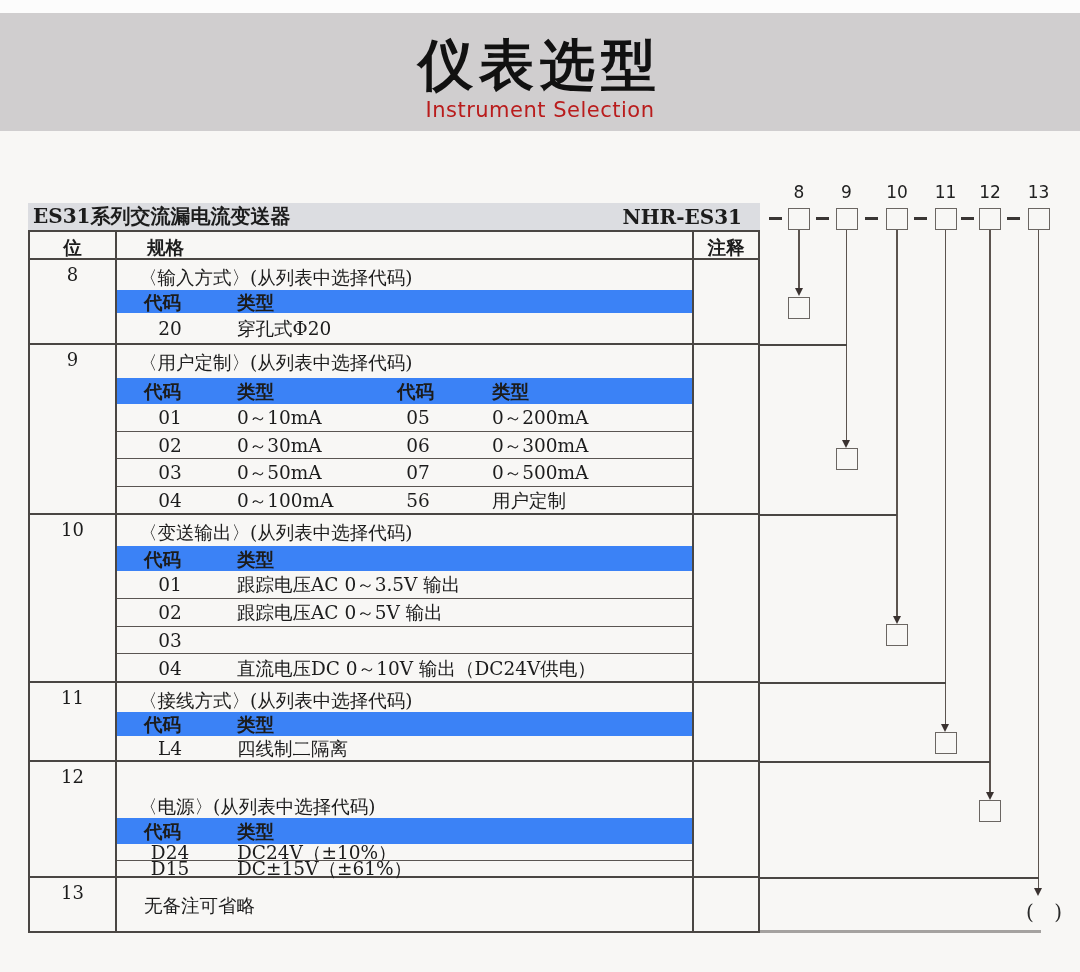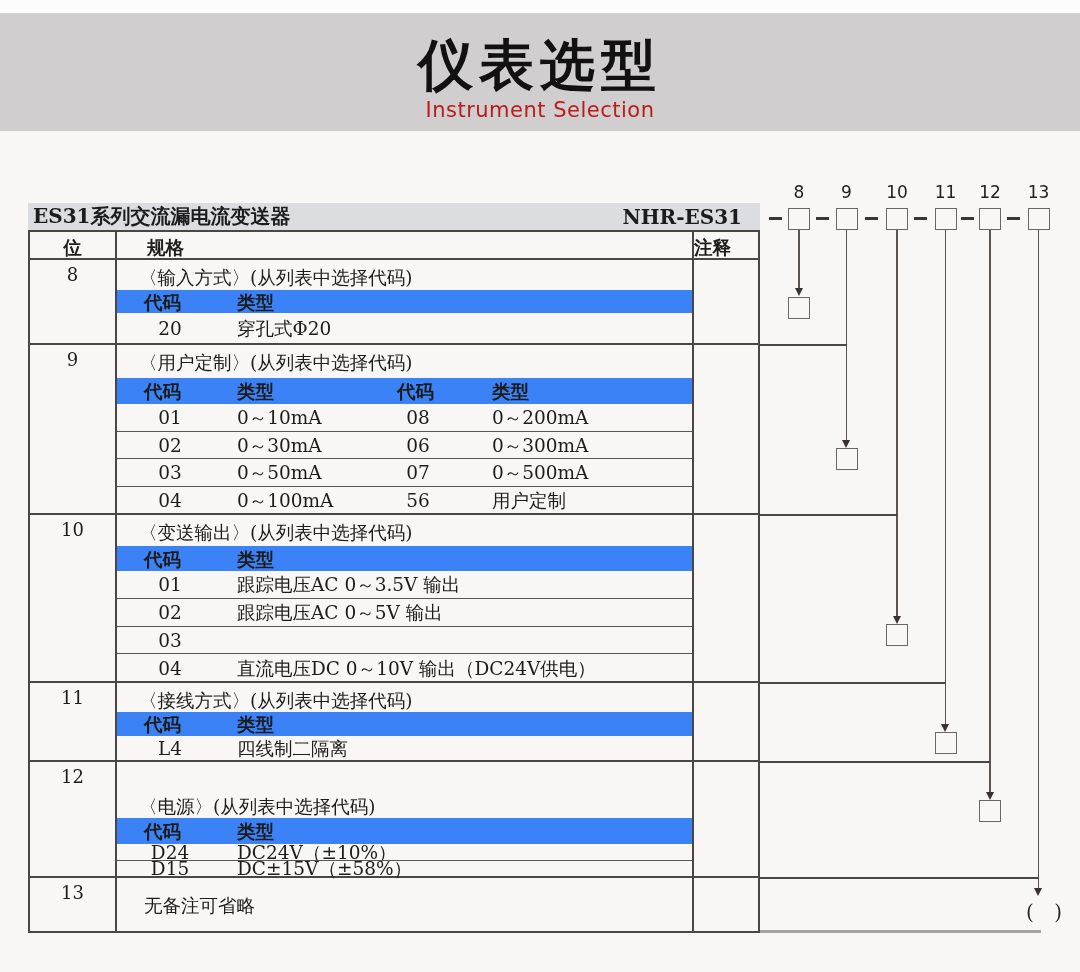--- a/index.html
+++ b/index.html
@@ -39,21 +39,21 @@
   .col-pos{width:85px;box-sizing:border-box;text-align:center;flex:none;}
   .col-main{
     width:579px;flex:none;box-sizing:border-box;
     border-left:2px solid #4a4643;border-right:2px solid #4a4643;
     display:flex;flex-direction:column;position:relative;
   }
   .col-note{flex:1;}
   .hdr{height:28px;border-bottom:2px solid #4a4643;font-weight:bold;}
   .hdr .col-pos{padding-top:3px;}
   .hdr .spec-h{padding:3px 0 0 30px;}
-  .hdr .col-note{padding-top:3px;}
+  .hdr .col-note{text-align:center;padding-top:3px;}
   .section{border-bottom:2px solid #4a4643;}
   .section:last-child{border-bottom:none;}
   .section .col-pos{padding-top:4px;font-size:18px;}
   .spec-line{flex:none;padding:5px 0 0 22px;box-sizing:border-box;}
   .band{
     flex:none;background:#3b82f6;position:relative;font-weight:bold;
     box-sizing:border-box;
   }
   .band span{position:absolute;top:50%;transform:translateY(-50%);white-space:nowrap;}
   .band .b1{left:27px;} .band .b2{left:120px;} .band .b3{left:280px;} .band .b4{left:375px;}
@@ -138,21 +138,21 @@
         <div class="band">
           <span class="b1">代码</span>
           <span class="b2">类型</span>
           <span class="b3">代码</span>
           <span class="b4">类型</span>
         </div>
         <div class="items">
           <div class="item">
             <span class="c1">01</span>
             <span class="t1">0～10mA</span>
-            <span class="c2">08</span>
+            <span class="c2">05</span>
             <span class="t2">0～200mA</span>
           </div>
           <div class="item">
             <span class="c1">02</span>
             <span class="t1">0～30mA</span>
             <span class="c2">06</span>
             <span class="t2">0～300mA</span>
           </div>
           <div class="item">
             <span class="c1">03</span>
@@ -226,21 +226,21 @@
           <span class="b1">代码</span>
           <span class="b2">类型</span>
         </div>
         <div class="items">
           <div class="item">
             <span class="c1">D24</span>
             <span class="t1">DC24V（±10%）</span>
           </div>
           <div class="item">
             <span class="c1">D15</span>
-            <span class="t1">DC±15V（±58%）</span>
+            <span class="t1">DC±15V（±61%）</span>
           </div>
         </div>
       </div>
       <div class="col-note"></div>
     </div>
 
     <div class="trow section s13">
       <div class="col-pos">13</div>
       <div class="col-main">
         <div class="items">

